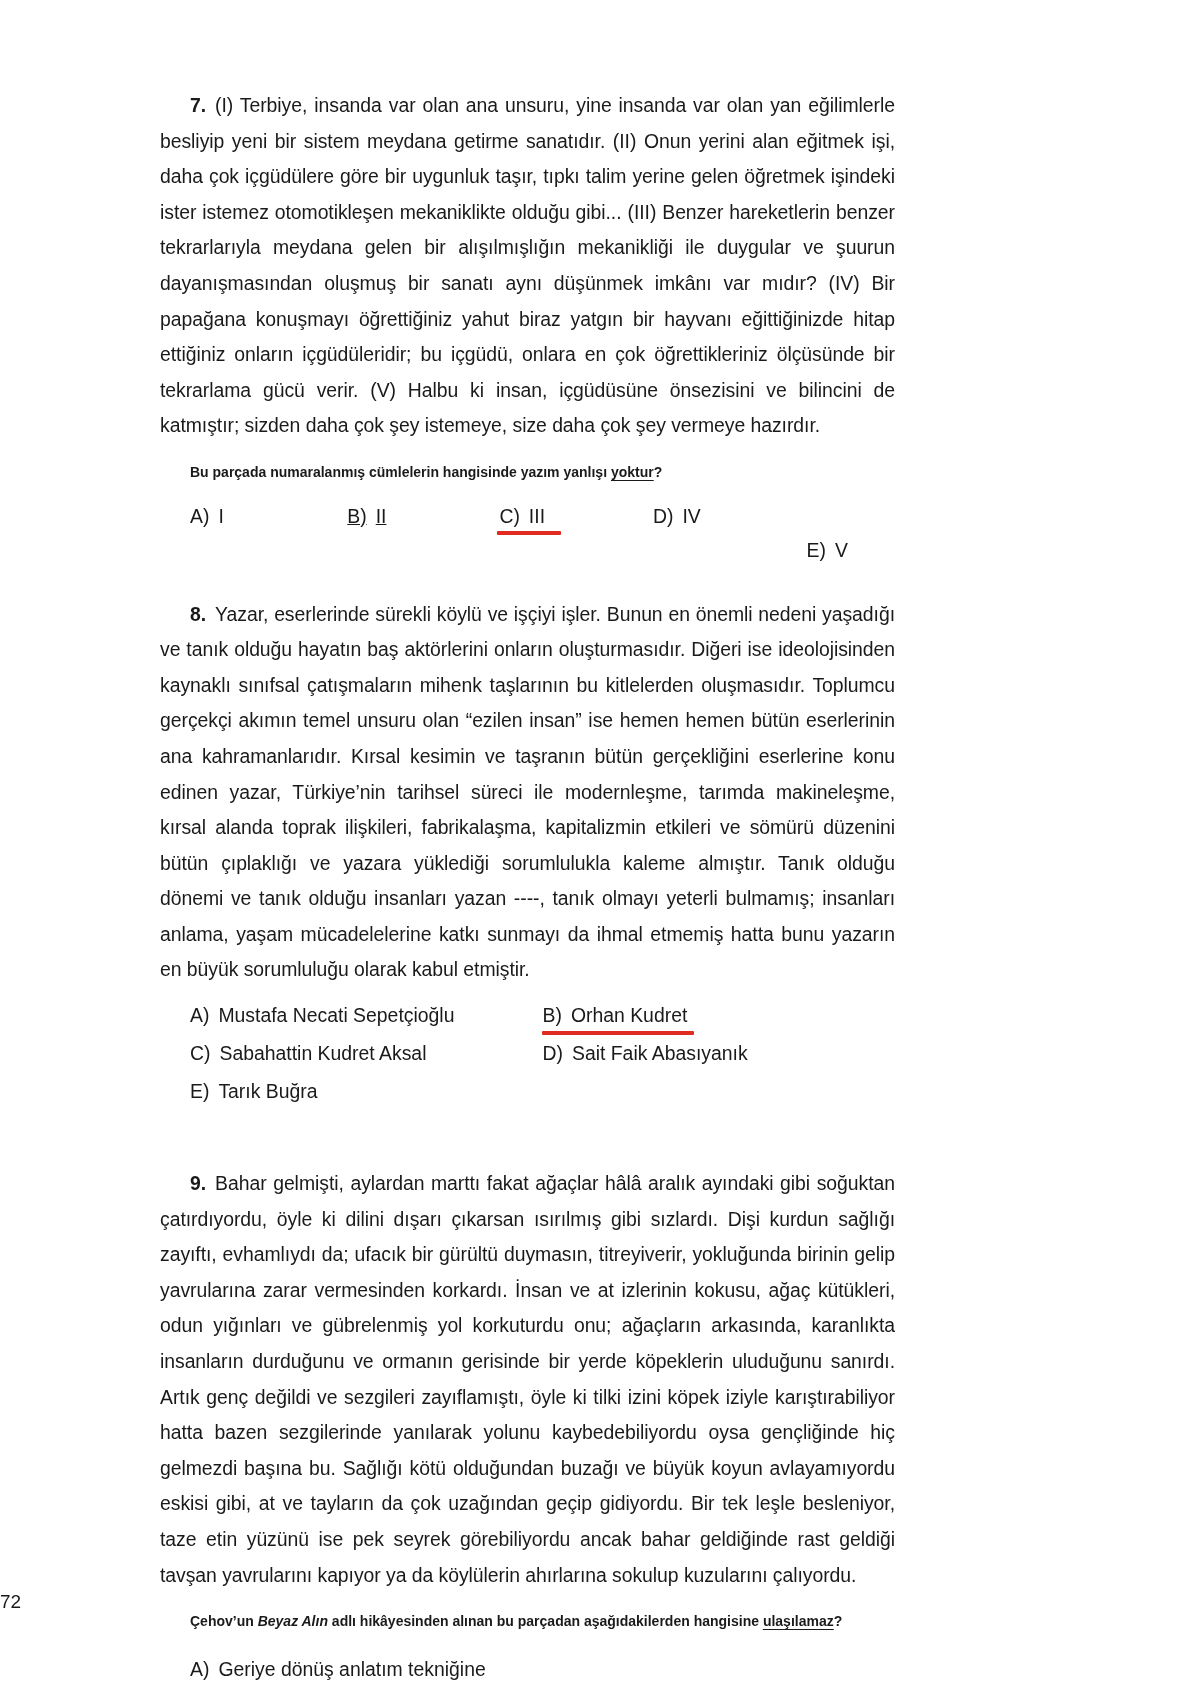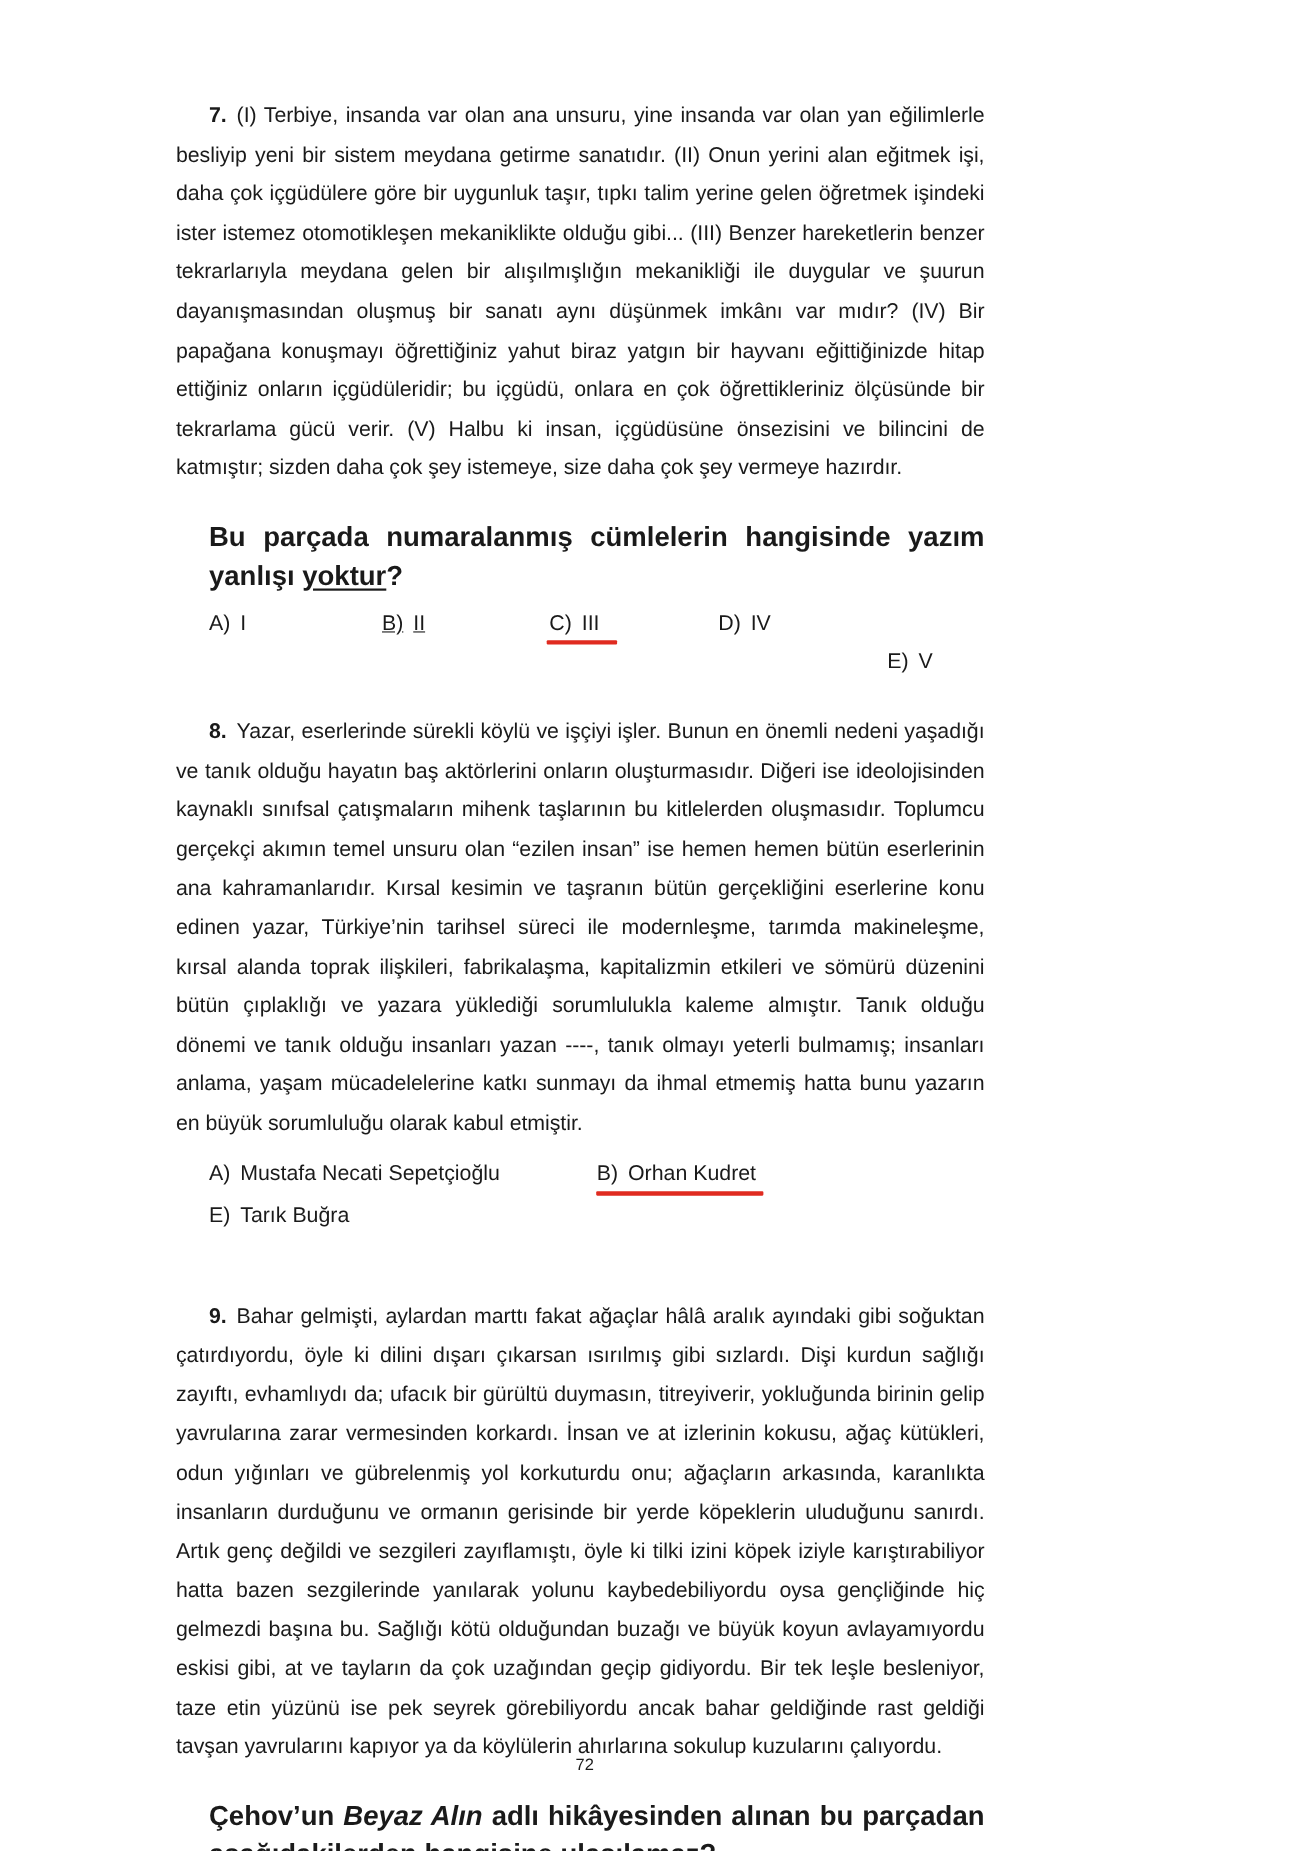--- a/index.html
+++ b/index.html
@@ -31,24 +31,24 @@
     letter-spacing: -0.05px;
     margin: 0;
     hyphens: manual;
   }
   .passage .qnum {
     font-weight: bold;
     margin-right: 9px;
     margin-left: 30px;
   }
   .stem {
-    font-size: 25px;
+    font-size: 14px;
     line-height: 35.6px;
     font-weight: bold;
-    margin: 27px 0 0 0;
+    margin: 11px 0 0 0;
     padding-left: 30px;
     text-align: justify;
   }
   .stem .u {
     text-decoration: underline;
     text-underline-offset: 3px;
   }
   .stem .ital {
     font-style: italic;
   }
@@ -111,22 +111,21 @@
     position: absolute;
     height: 4px;
     background: #e02b20;
     border-radius: 1px;
   }
   .page-number {
     position: absolute;
     left: 0;
     right: 0;
     bottom: 70px;
-    text-align: center;
-    font-size: 15px;
+    font-size: 19px;
     color: #1a1a1a;
   }
   .gap-lg { height: 32px; }
   .gap-xl { height: 52px; }
 </style>
 </head>
 <body>
 
 <div class="page">
 
@@ -166,20 +165,28 @@
         <div class="cell">
           <span class="opt-label">A)</span><span>Mustafa Necati Sepetçioğlu</span>
         </div>
         <div class="cell">
           <span class="opt-label">B)</span><span>Orhan Kudret</span>
           <span class="mark" style="left:-1px; top:31px; width:152px;"></span>
         </div>
       </div>
       <div class="grid-row">
         <div class="cell">
+          <span class="opt-label">C)</span><span>Sabahattin Kudret Aksal</span>
+        </div>
+        <div class="cell">
+          <span class="opt-label">D)</span><span>Sait Faik Abasıyanık</span>
+        </div>
+      </div>
+      <div class="grid-row">
+        <div class="cell">
           <span class="opt-label">E)</span><span>Tarık Buğra</span>
         </div>
       </div>
     </div>
   </div>
 
   <div class="gap-xl"></div>
 
   <div class="question-block">
     <p class="passage"><span class="qnum">9.</span><span>Bahar gelmişti, aylardan marttı fakat ağaçlar hâlâ aralık ayındaki gibi soğuktan çatırdıyordu, öyle ki dilini dışarı çıkarsan ısırılmış gibi sızlardı. Dişi kurdun sağlığı zayıftı, evhamlıydı da; ufacık bir gürültü duymasın, titreyiverir, yokluğunda birinin gelip yavrularına zarar vermesinden korkardı. İnsan ve at izlerinin kokusu, ağaç kütükleri, odun yığınları ve gübrelenmiş yol korkuturdu onu; ağaçların arkasında, karanlıkta insanların durduğunu ve ormanın gerisinde bir yerde köpeklerin uluduğunu sanırdı. Artık genç değildi ve sezgileri zayıflamıştı, öyle ki tilki izini köpek iziyle karıştırabiliyor hatta bazen sezgilerinde yanılarak yolunu kaybedebiliyordu oysa gençliğinde hiç gelmezdi başına bu. Sağlığı kötü olduğundan buzağı ve büyük koyun avlayamıyordu eskisi gibi, at ve tayların da çok uzağından geçip gidiyordu. Bir tek leşle besleniyor, taze etin yüzünü ise pek seyrek görebiliyordu ancak bahar geldiğinde rast geldiği tavşan yavrularını kapıyor ya da köylülerin ahırlarına sokulup kuzularını çalıyordu.</span></p>

